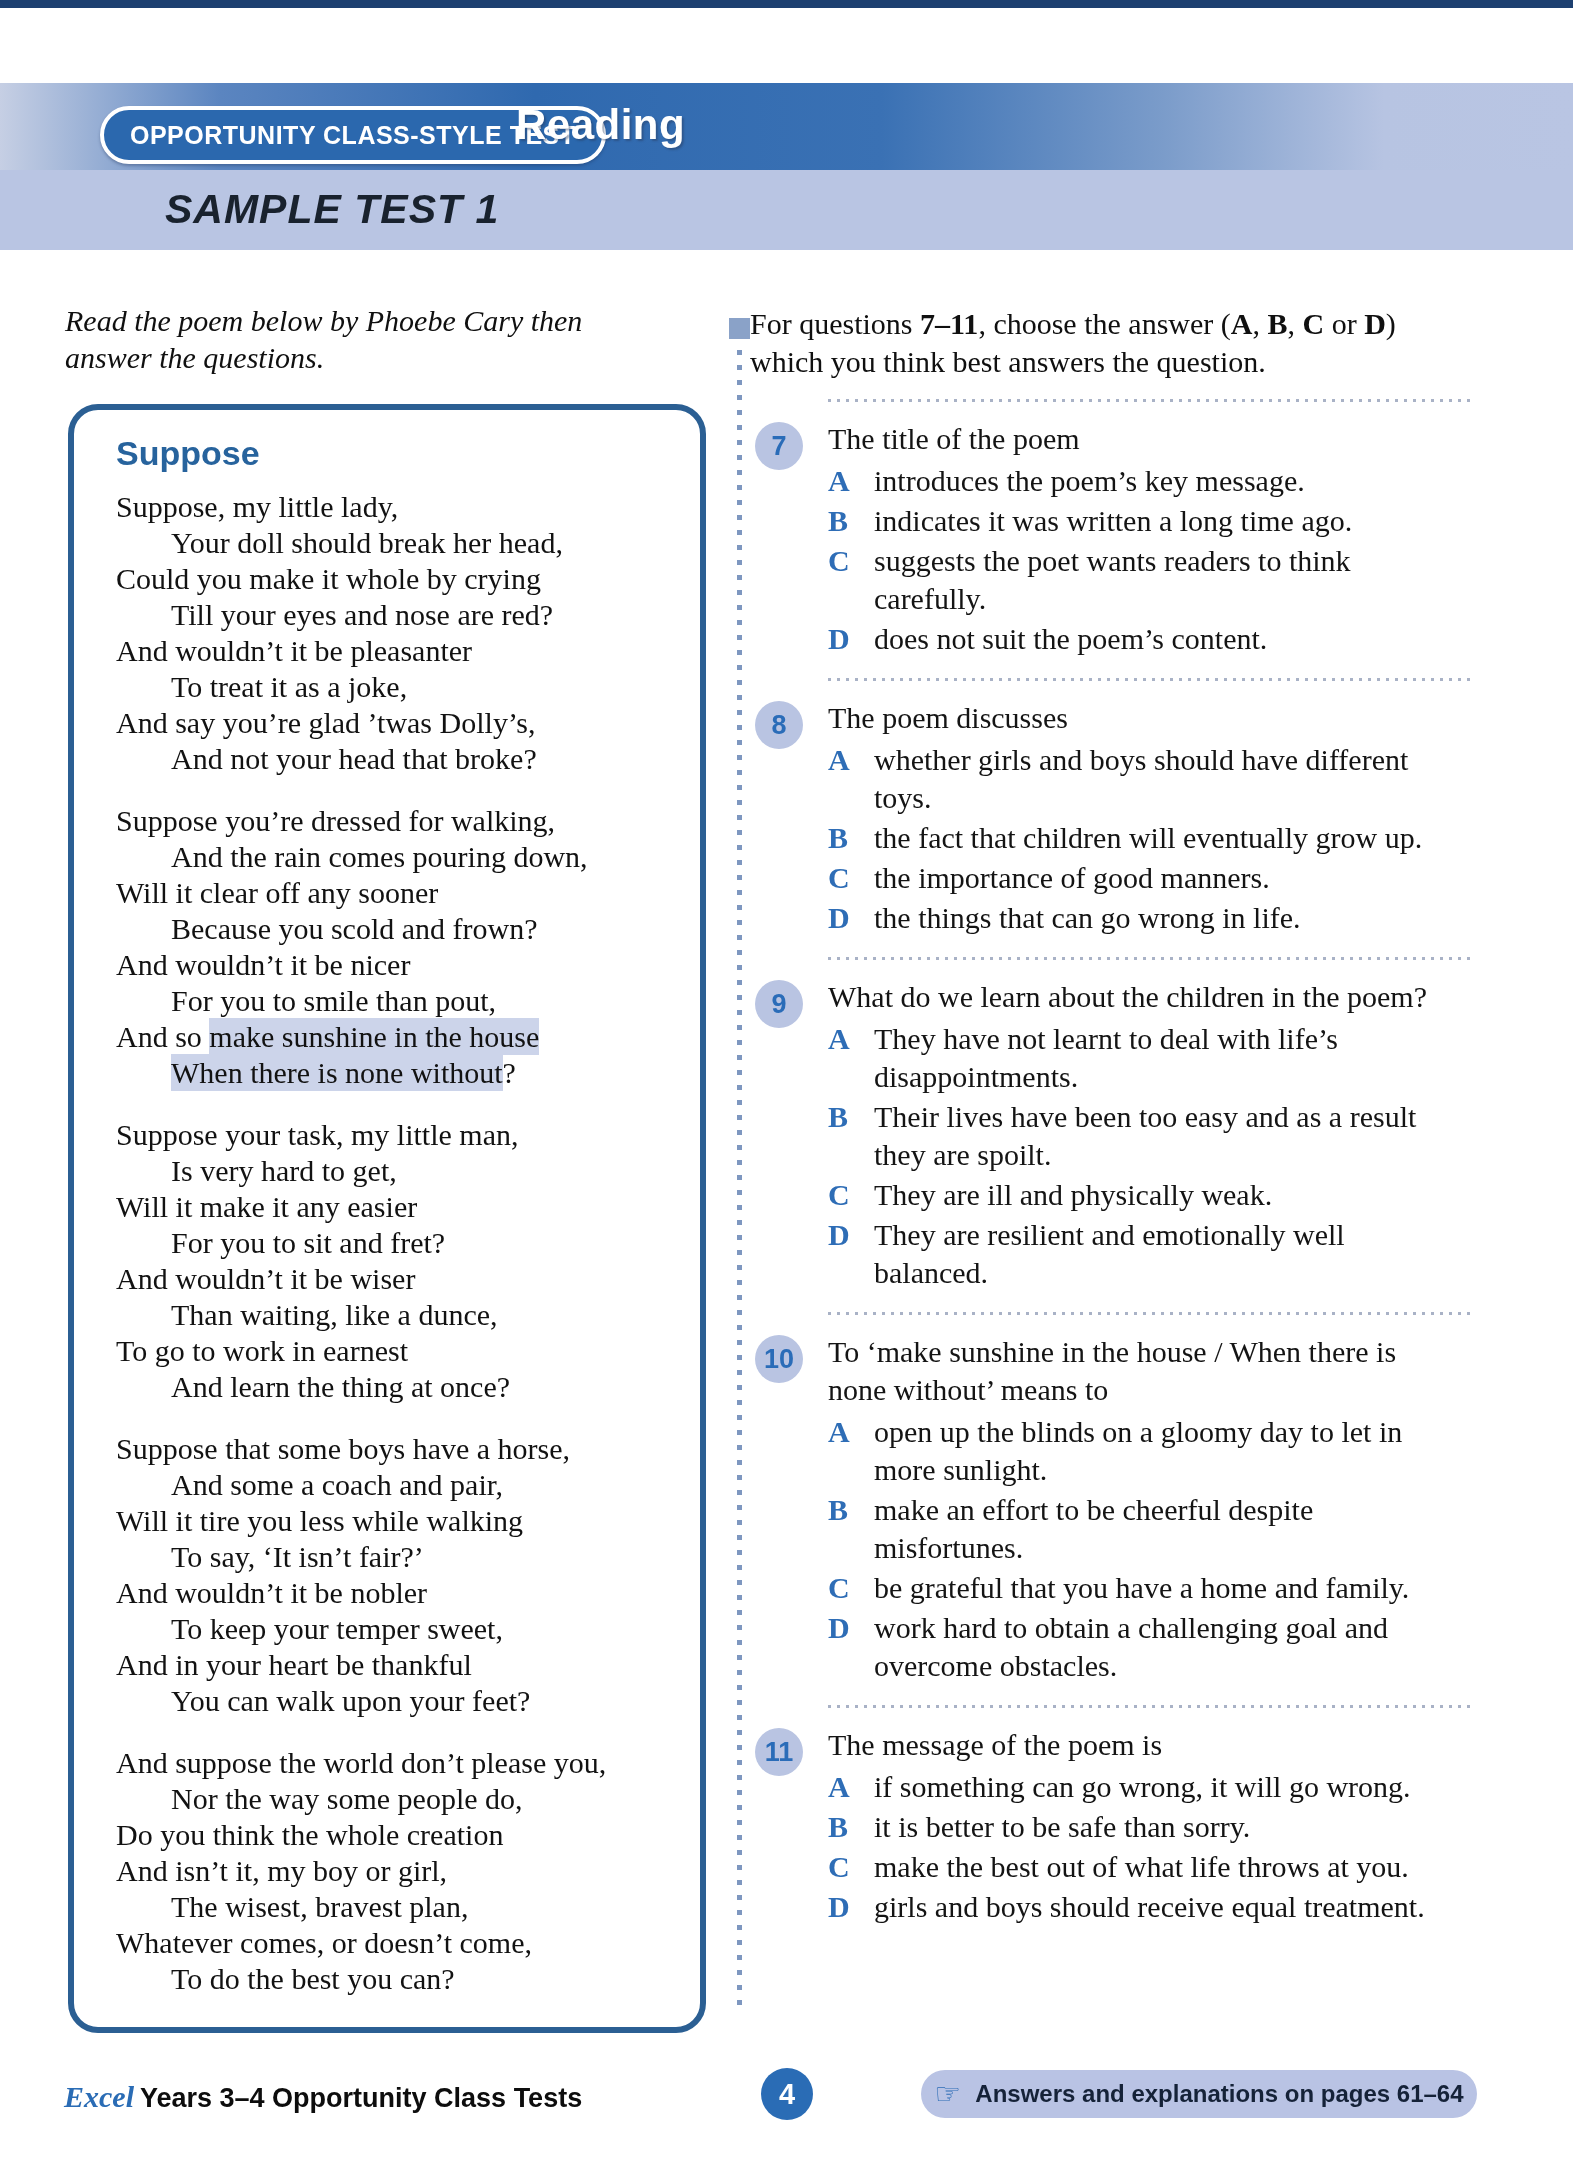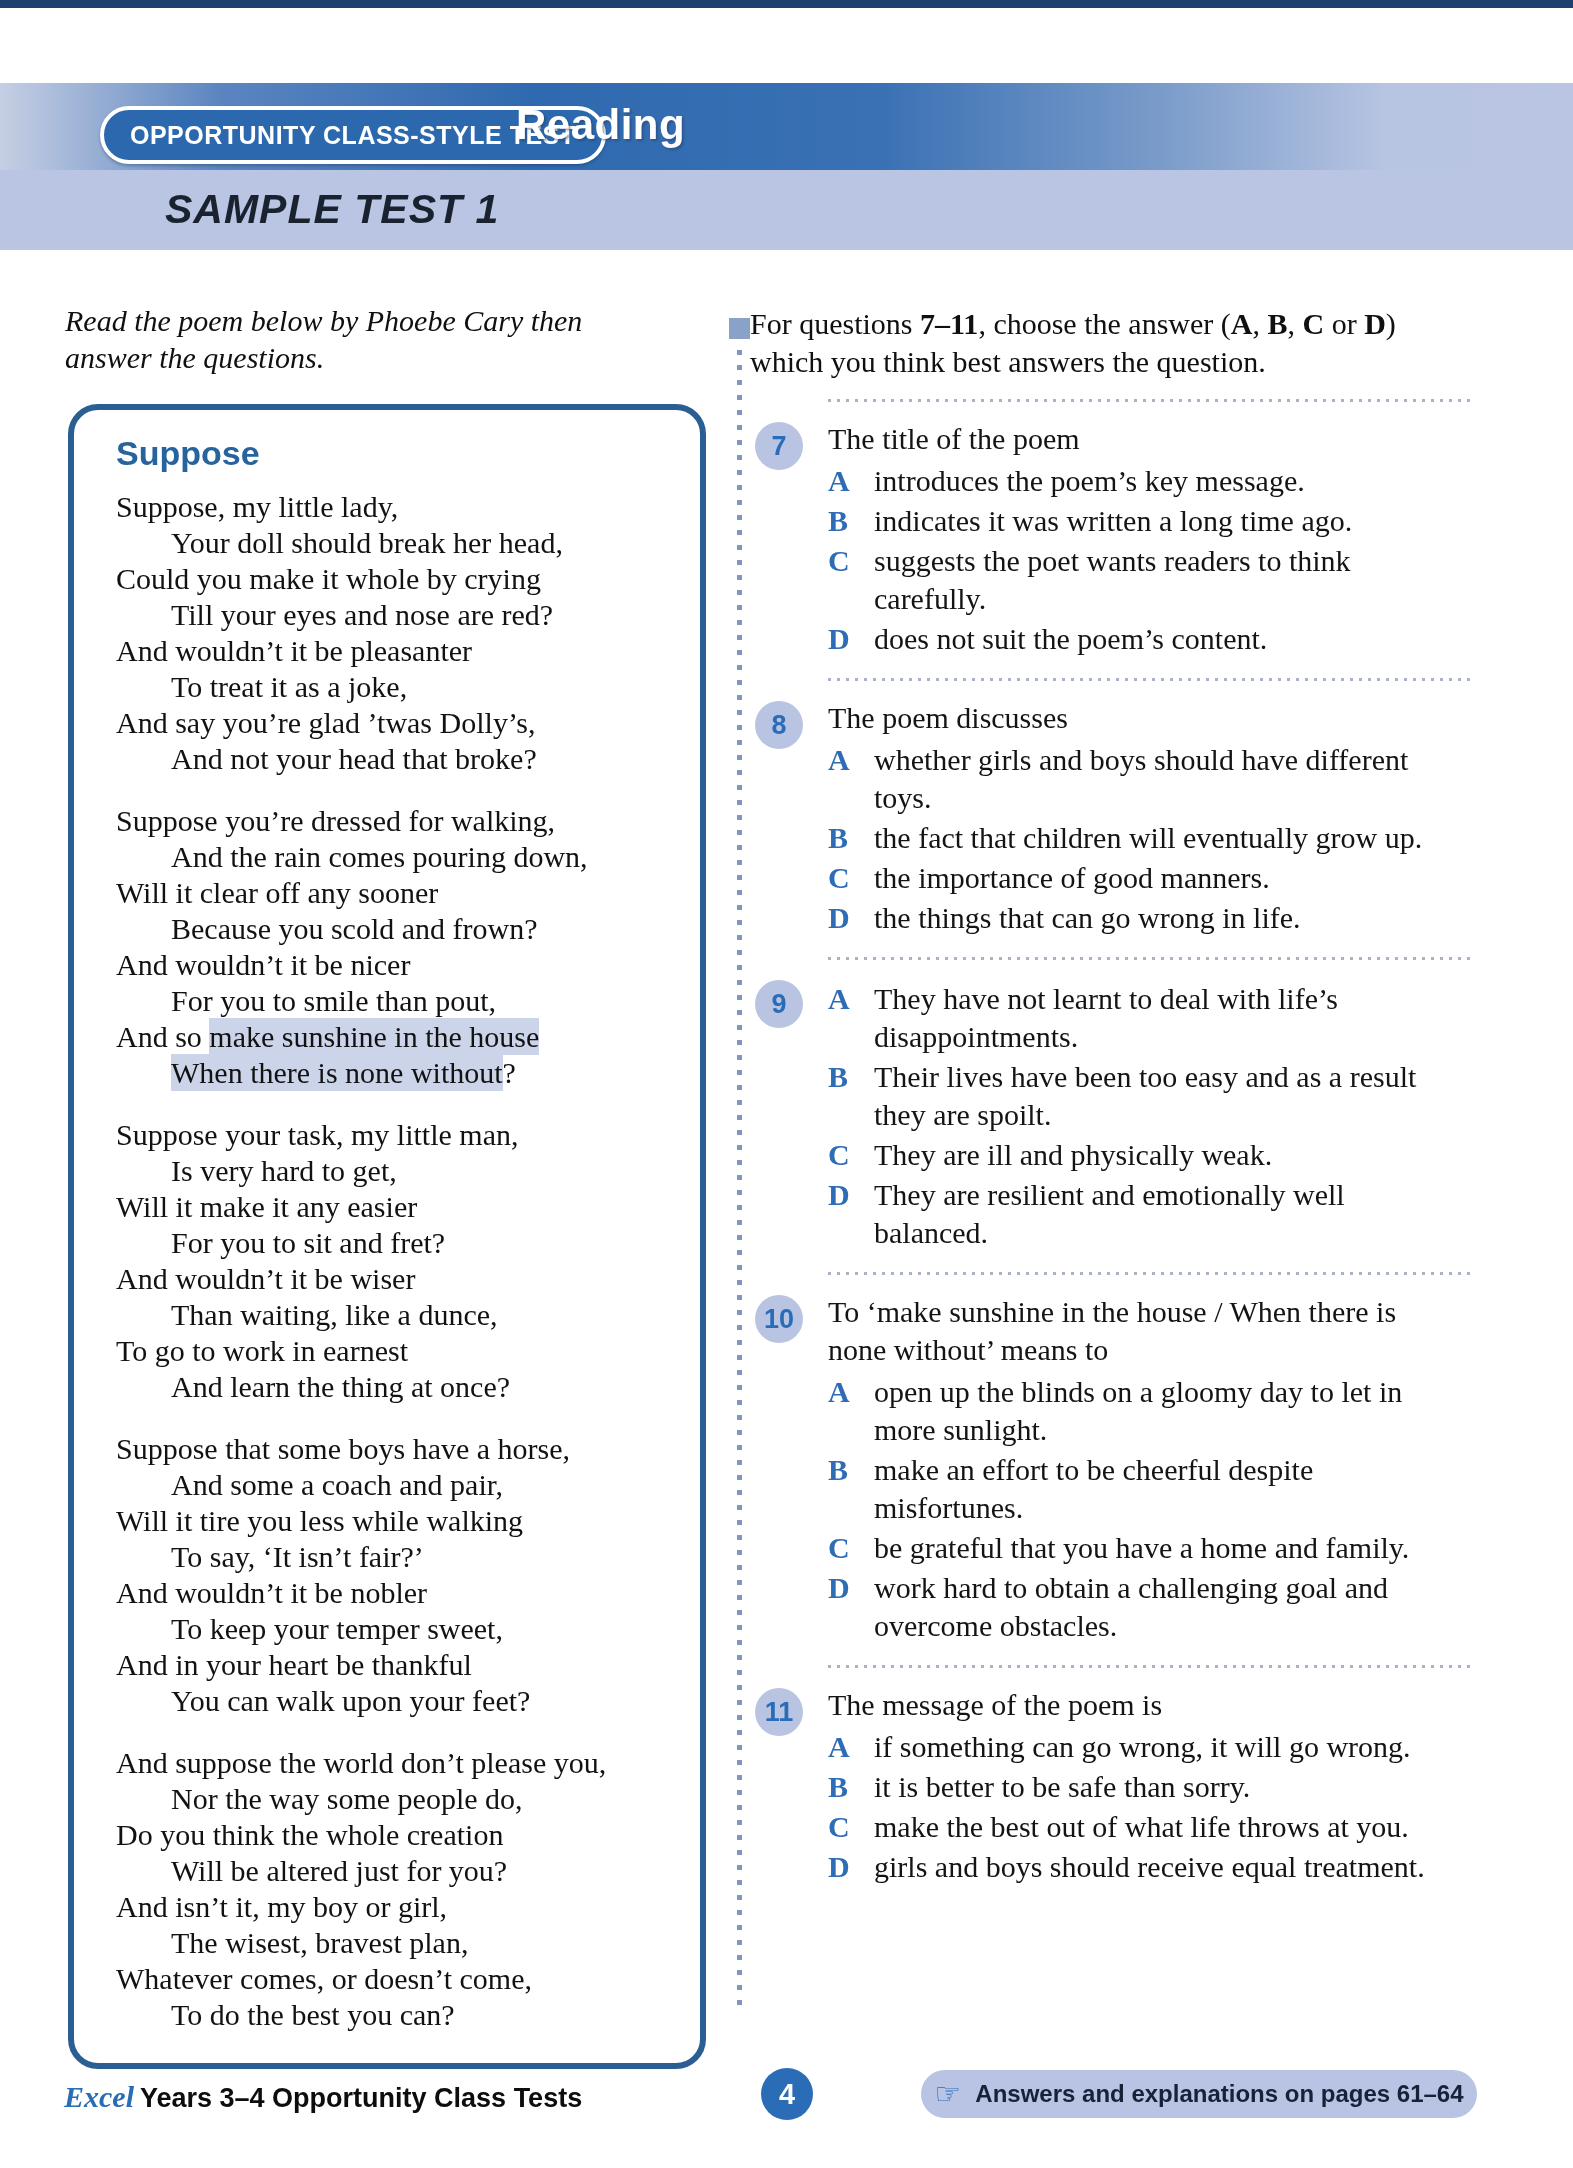--- a/index.html
+++ b/index.html
@@ -184,21 +184,20 @@
             <div class="poem-line indent"><span>To say, ‘It isn’t fair?’</span></div>
             <div class="poem-line"><span>And wouldn’t it be nobler</span></div>
             <div class="poem-line indent"><span>To keep your temper sweet,</span></div>
             <div class="poem-line"><span>And in your heart be thankful</span></div>
             <div class="poem-line indent"><span>You can walk upon your feet?</span></div>
           </div>
           <div class="stanza">
             <div class="poem-line"><span>And suppose the world don’t please you,</span></div>
             <div class="poem-line indent"><span>Nor the way some people do,</span></div>
             <div class="poem-line"><span>Do you think the whole creation</span></div>
-            <div class="poem-line indent"><span>Will be altered just for you?</span></div>
             <div class="poem-line"><span>And isn’t it, my boy or girl,</span></div>
             <div class="poem-line indent"><span>The wisest, bravest plan,</span></div>
             <div class="poem-line"><span>Whatever comes, or doesn’t come,</span></div>
             <div class="poem-line indent"><span>To do the best you can?</span></div>
           </div>
         </div>
     </div>
   </div>
 
   <div class="divider-cap"></div>
@@ -250,20 +249,21 @@
             <div class="option">
               <div class="opt-letter">D</div>
               <div class="opt-text">the things that can go wrong in life.</div>
             </div>
           </div>
         </div>
         <div class="q-sep"></div>
         <div class="question">
           <div class="q-circle">9</div>
           <div class="q-body">
+            <div class="q-text">What do we learn about the children in the poem?</div>
             <div class="option">
               <div class="opt-letter">A</div>
               <div class="opt-text">They have not learnt to deal with life’s disappointments.</div>
             </div>
             <div class="option">
               <div class="opt-letter">B</div>
               <div class="opt-text">Their lives have been too easy and as a result they are spoilt.</div>
             </div>
             <div class="option">
               <div class="opt-letter">C</div>

